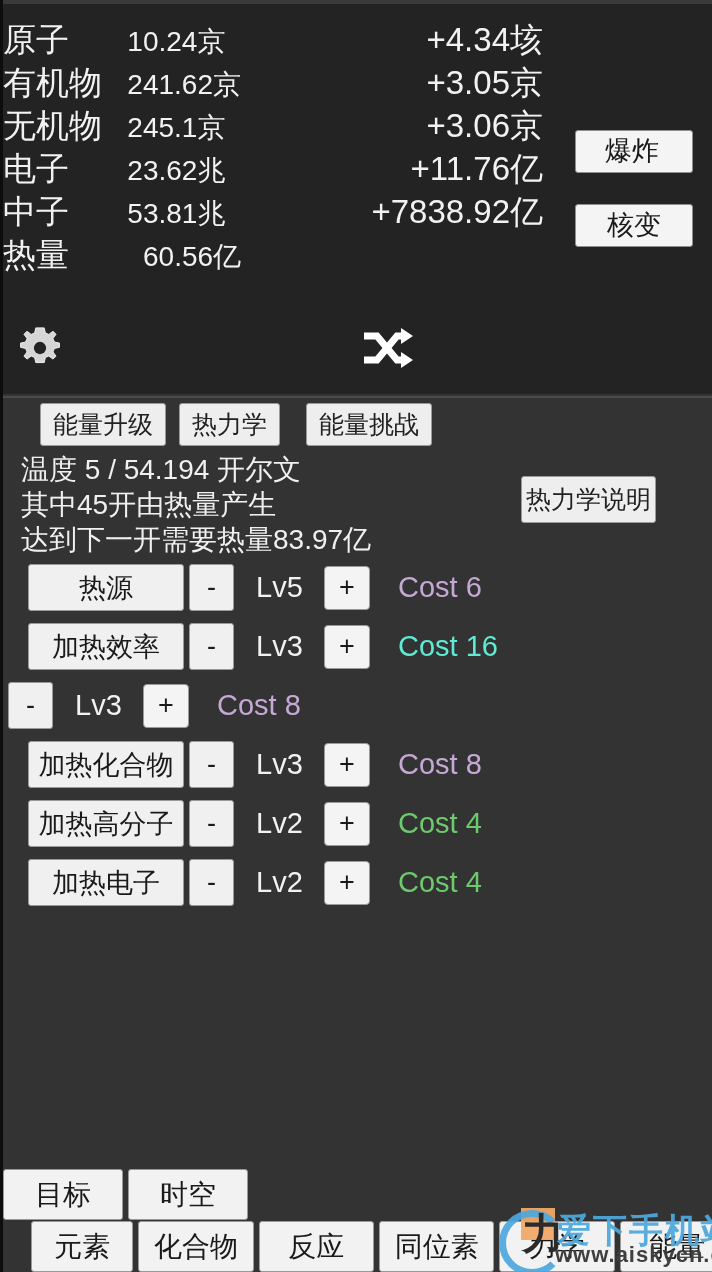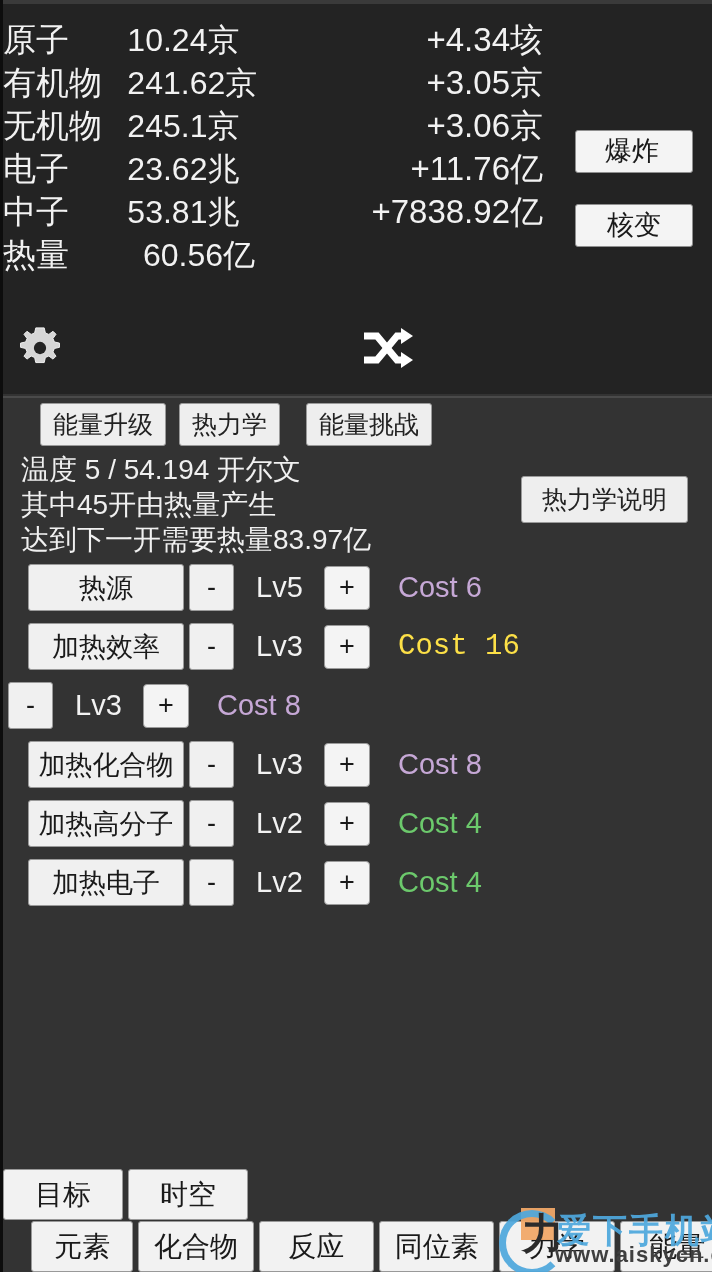--- a/index.html
+++ b/index.html
@@ -44,21 +44,21 @@
     width: 140px;
     box-sizing: border-box;
     color: #f2f2f2;
     font-size: 33px;
     letter-spacing: 0px;
     white-space: nowrap;
   }
   .res-val {
     width: 208px;
     color: #f2f2f2;
-    font-size: 32px;
+    font-size: 28px;
     white-space: nowrap;
   }
   .res-delta {
     width: 260px;
     text-align: right;
     color: #f2f2f2;
     font-size: 33px;
     white-space: nowrap;
   }
 
@@ -148,21 +148,21 @@
   .help-btn {
     position: absolute;
     left: 518px;
     top: 476px;
     background: #eeeeee;
     border: 1px solid #9a9a9a;
     border-radius: 3px;
     color: #222;
     font-size: 25px;
     line-height: 1;
-    padding: 10px 20px;
+    padding: 10px 4px;
     white-space: nowrap;
     font-family: "Liberation Sans", "DejaVu Sans", sans-serif;
   }
 
   
   .upgrade-list {
     position: absolute;
     left: 0; top: 558px;
     width: 709px;
   }
@@ -414,21 +414,21 @@
       <span class="upg-lv">Lv5</span>
       <button class="upg-plus">+</button>
       <span class="upg-cost" style="color: rgb(198, 168, 214);">Cost 6</span>
     </div>
 
     <div class="upg-row">
       <button class="upg-name">加热效率</button>
       <button class="upg-minus">-</button>
       <span class="upg-lv">Lv3</span>
       <button class="upg-plus">+</button>
-      <span class="upg-cost" style="color: #fde047; font-family: Liberation Mono, monospace;">Cost 16</span>
+      <span class="upg-cost" style="color: #5eead4;">Cost 16</span>
     </div>
 
     <div class="upg-row">
       <button class="upg-minus">-</button>
       <span class="upg-lv">Lv3</span>
       <button class="upg-plus">+</button>
       <span class="upg-cost" style="color: rgb(198, 168, 214);">Cost 8</span>
     </div>
 
     <div class="upg-row">

